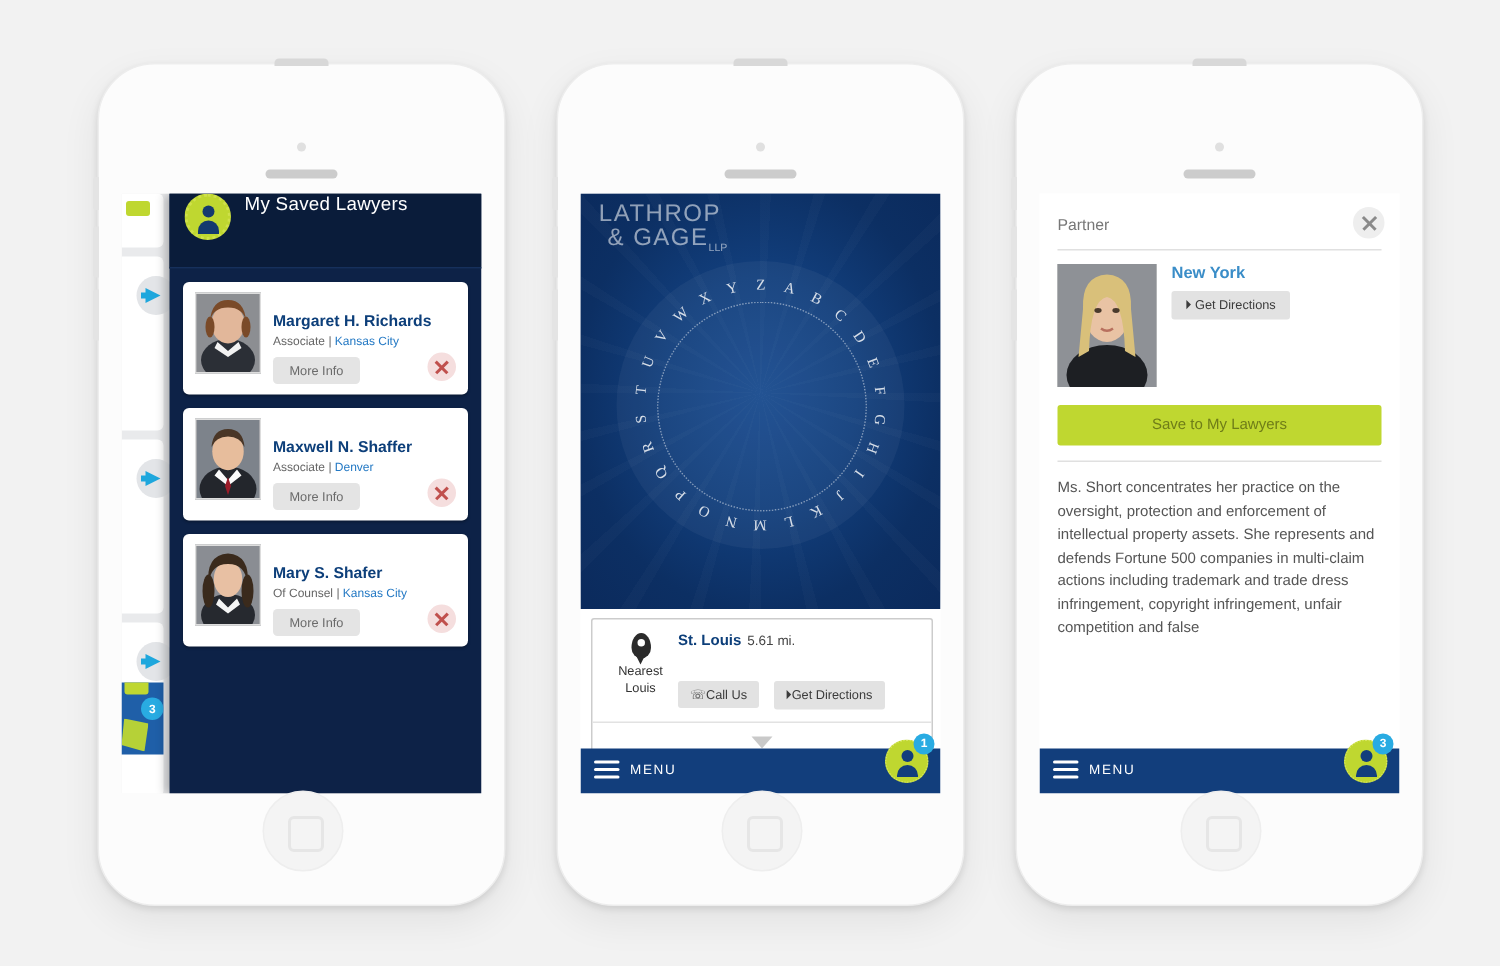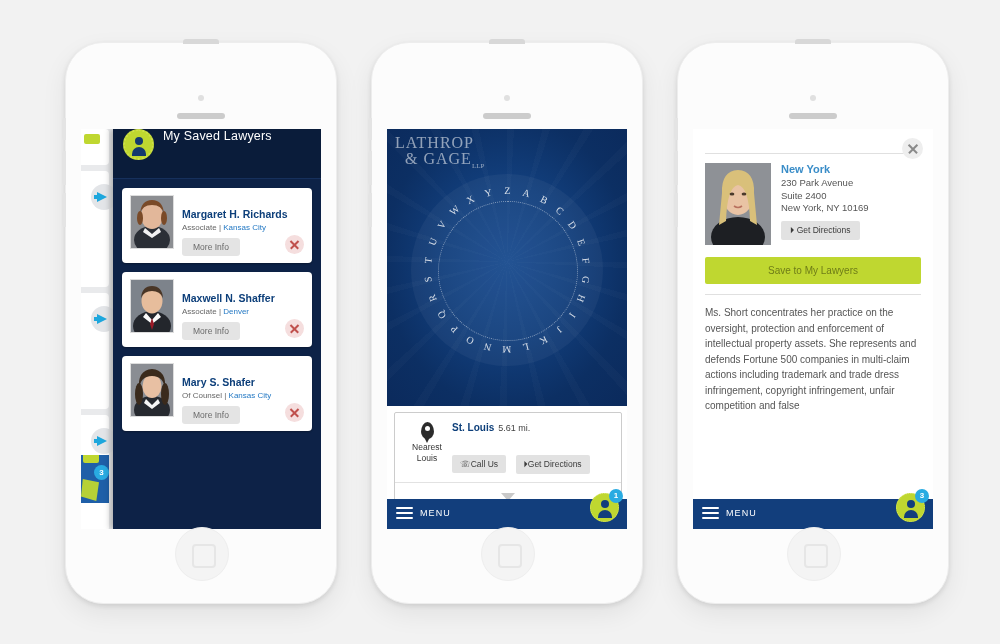--- a/index.html
+++ b/index.html
@@ -76,21 +76,21 @@
   .xbtn{position:absolute;right:8px;bottom:9px;width:19px;height:19px;border-radius:50%;background:#f5dede;}
   .xbtn:before,.xbtn:after{content:"";position:absolute;top:9px;left:4px;width:11px;height:1.6px;background:#c0504d;}
   .xbtn:before{transform:rotate(45deg);} .xbtn:after{transform:rotate(-45deg);}
 
   
   .dialwrap{position:absolute;top:0;left:0;width:240px;height:277px;overflow:hidden;
     background:radial-gradient(ellipse at 50% 48%, #1a4c8f 0%, #123f7d 38%, #0c2f63 72%, #09255200 100%), #0b2a5c;}
   .rays{position:absolute;inset:0;opacity:.35;
     background:repeating-conic-gradient(from 0deg at 50% 48%, rgba(255,255,255,.055) 0deg 3deg, rgba(0,0,0,0) 3deg 15deg);}
   .logo{position:absolute;top:6px;left:8px;color:rgba(255,255,255,.55);
-     font-family:Liberation Serif, serif;line-height:1.02;}
+     font-family:Liberation Sans, sans-serif;line-height:1.02;text-align:center;}
   .logo .l1{font-size:16px;letter-spacing:1px;}
   .logo .l2{font-size:16px;letter-spacing:1px;margin-left:10px;}
   .logo .l2 sub{font-size:7px;letter-spacing:0;}
   .ring{position:absolute;top:45px;left:24px;width:192px;height:192px;border-radius:50%;
     background:rgba(255,255,255,.045);}
   .ringdots{position:absolute;top:72px;left:51px;width:138px;height:138px;border-radius:50%;
     border:1px dotted rgba(255,255,255,.45);}
   .letters{position:absolute;top:45px;left:24px;width:192px;height:192px;}
   .letters span{position:absolute;top:50%;left:50%;width:0;height:0;color:rgba(255,255,255,.82);
     font-size:10px;font-family:"Liberation Serif", serif;}
@@ -412,43 +412,39 @@
     <div class="pwr"></div>
     <div class="sidebtn sb1"></div>
     <div class="sidebtn sb2"></div>
     <div class="sidebtn sb3"></div>
     <div class="cam"></div>
     <div class="spk"></div>
 
     <div class="screen">
       <div class="bioscreen">
         <div class="closeb"></div>
+        <div class="biorole">Partner</div>
 
 
         <div class="hr"></div>
 
         <div class="offrow">
           <div class="offphoto">
             <svg viewBox="0 0 66 82" width="66" height="82">
               <rect width="66" height="82" fill="#8e9196"></rect>
               <ellipse cx="33" cy="74" rx="27" ry="20" fill="#1d1f23"></ellipse>
               <ellipse cx="33" cy="33" rx="15" ry="19" fill="#e9c3a4"></ellipse>
               <path d="M17 30 Q16 8 33 7 Q50 8 49 30 L52 62 L45 58 Q44 24 33 22 Q22 24 21 58 L14 62Z" fill="#d9c07a"></path>
               <ellipse cx="27" cy="31" rx="2.4" ry="1.6" fill="#4a3a2c"></ellipse>
               <ellipse cx="39" cy="31" rx="2.4" ry="1.6" fill="#4a3a2c"></ellipse>
               <path d="M29 43 Q33 46 37 43" stroke="#b8705e" stroke-width="1.6" fill="none"></path>
             </svg>
           </div>
           <div class="offinfo">
             <div class="offcity">New York</div>
-            <div class="offaddr">
-              <div>230 Park Avenue</div>
-              <div>Suite 2400</div>
-              <div>New York, NY 10169</div>
-            </div>
             <span class="gdir">
               <span class="gi">⏵</span> <span>Get Directions</span>
             </span>
           </div>
         </div>
 
         <div class="savebtn">Save to My Lawyers</div>
         <div class="hr"></div>
         <div class="biotext">Ms. Short concentrates her practice on the oversight, protection and enforcement of intellectual property assets. She represents and defends Fortune 500 companies in multi-claim actions including trademark and trade dress infringement, copyright infringement, unfair competition and false</div>
       </div>

